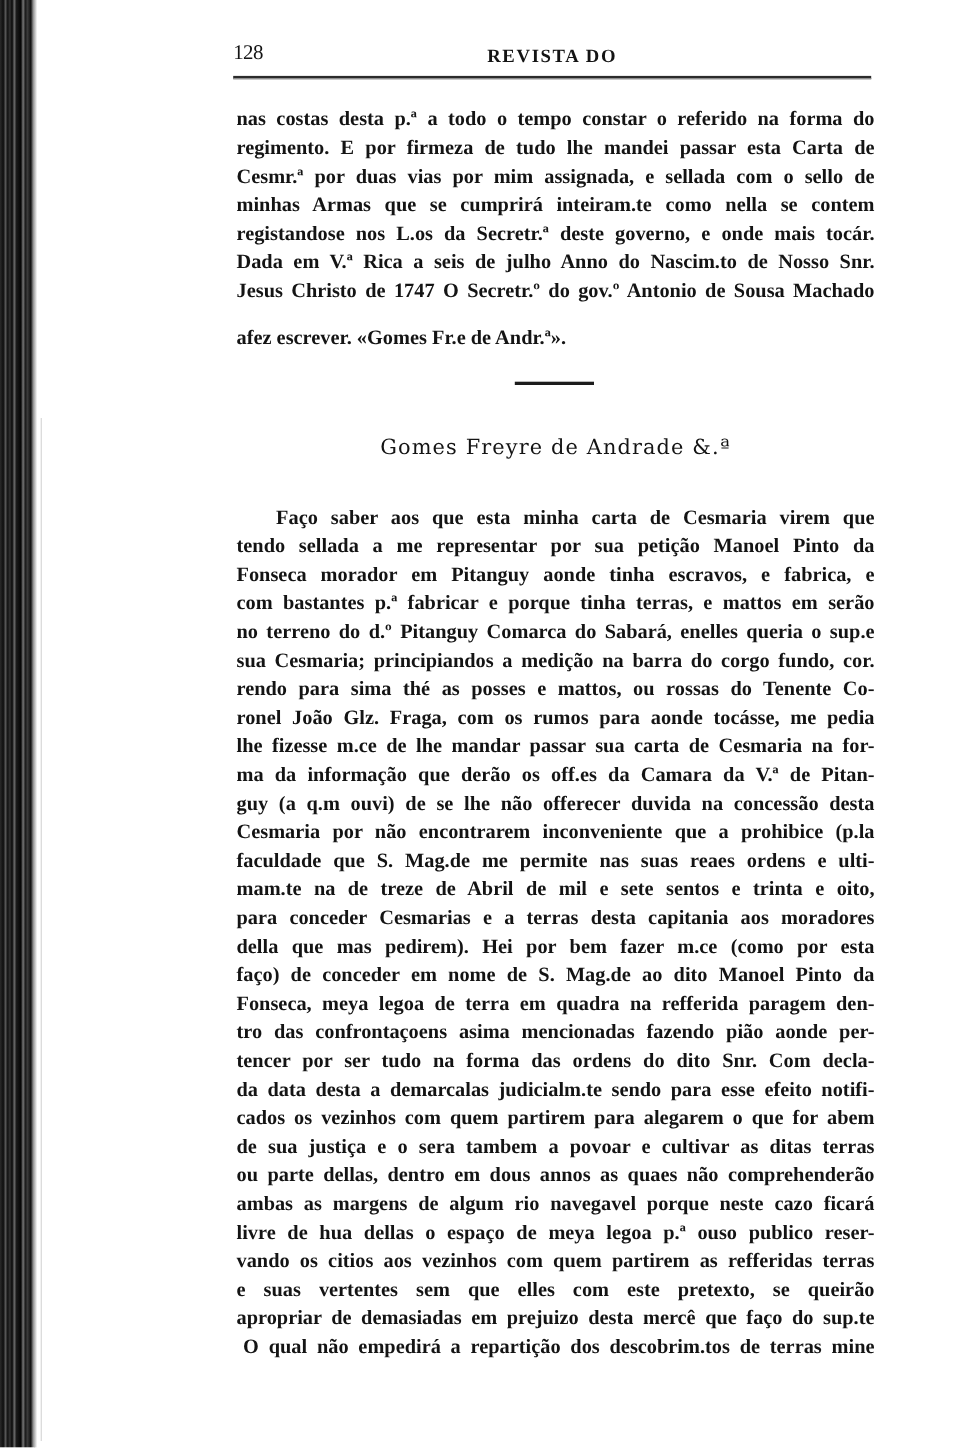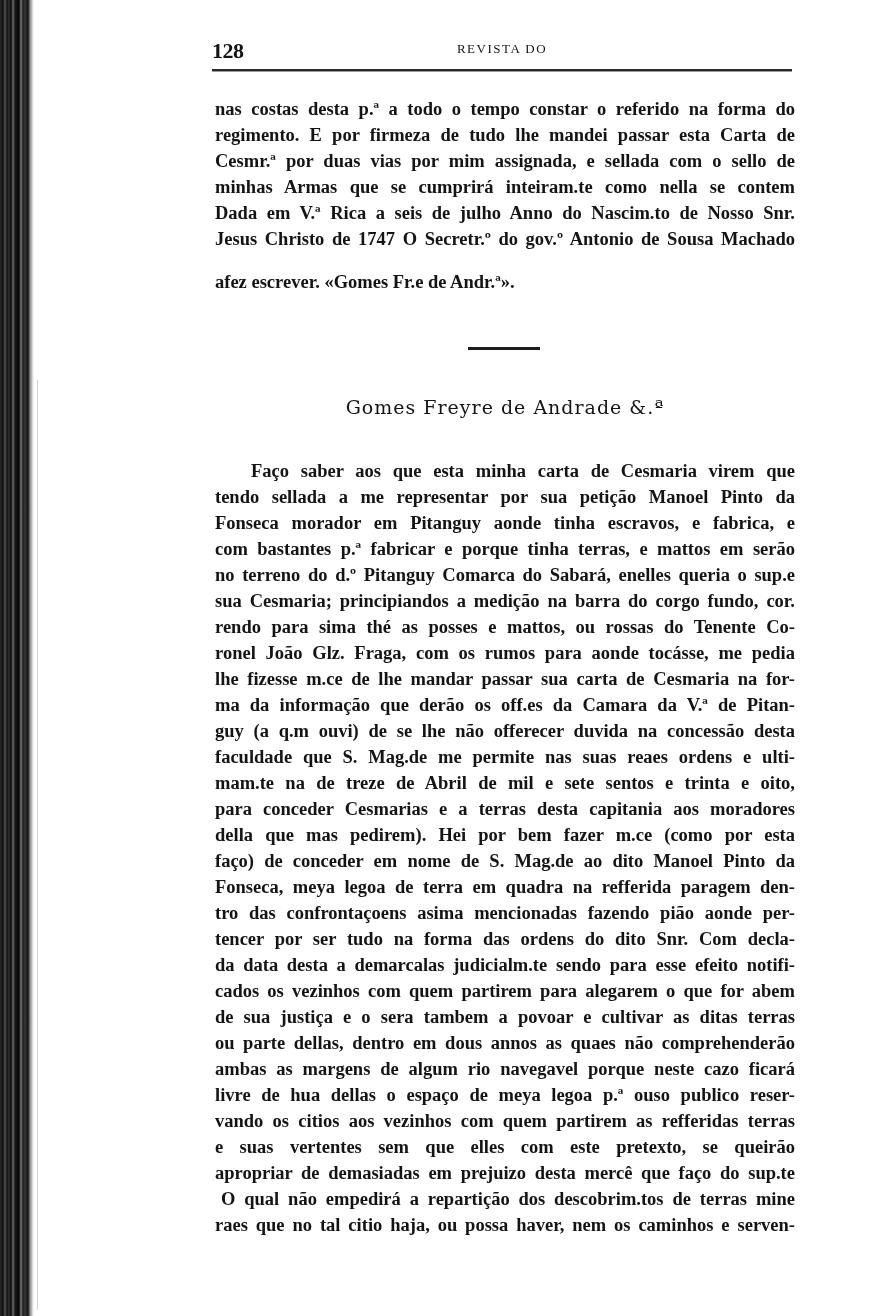--- a/index.html
+++ b/index.html
@@ -7,22 +7,22 @@
       width: 889px; height: 1316px; background: #ffffff; position: relative; overflow: hidden;
       font-family: "Liberation Serif", serif; color: #141414;
     }
     .binding {
       position: absolute; left: 0; top: 0; width: 34px; height: 1316px;
       background: linear-gradient(90deg, #2a2a2a 0px, #0e0e0e 3px, #555 5px, #111 7px, #333 9px, #080808 11px, #6a6a6a 13px, #1a1a1a 15px, #050505 19px, #777 21px, #1b1b1b 23px, #3a3a3a 25px, #111 28px, #888 30px, #d0d0d0 32px, #fff 34px);
     }
     .binding-line { position: absolute; left: 31px; top: 0; width: 1px; height: 1316px; background: #b5b5b5; }
     .binding-line2 { position: absolute; left: 37px; top: 380px; width: 1px; height: 930px; background: #d4d4d4; }
     .header { position: absolute; left: 212px; top: 38px; width: 580px; height: 30px; }
-    .page-number { position: absolute; left: 0; top: 0; font-size: 22px; font-weight: bold; letter-spacing: -0.5px; }
-    .running-head { position: absolute; left: 0; right: 0; top: 3px; text-align: center; font-size: 13px; font-weight: normal; letter-spacing: 1.5px; }
+    .page-number { position: absolute; left: 0; top: 0; font-size: 19px; font-weight: normal; letter-spacing: -0.5px; }
+    .running-head { position: absolute; left: 0; right: 0; top: 3px; text-align: center; font-size: 17px; font-weight: bold; letter-spacing: 1.5px; }
     .header-rule { position: absolute; left: 212px; top: 69px; width: 580px; height: 2px; background: #2b2b2b; border-bottom: 1px solid #9a9a9a; }
     .body-text { position: absolute; left: 215px; width: 580px; font-size: 18.5px; line-height: 26px; font-weight: bold; }
     .body-text .line { display: block; white-space: nowrap; text-align: justify; text-align-last: justify; height: 26px; }
     .body-text .line.last { text-align-last: left; margin-top: 17px; }
     .block-1 { top: 96px; }
     .separator { position: absolute; left: 468px; top: 347px; width: 72px; height: 3px; background: #1c1c1c; }
     .section-title { position: absolute; left: 215px; width: 580px; top: 396px; text-align: center; font-size: 19px; font-weight: normal; letter-spacing: 1px; font-family: "DejaVu Serif", serif; }
     .block-2 { top: 458px; }
     .block-2 .line.indent { padding-left: 36px; box-sizing: border-box; }
     .block-2 .line.indent-small { padding-left: 6px; box-sizing: border-box; }
@@ -38,20 +38,21 @@
   <span class="page-number">128</span>
   <div class="running-head">REVISTA DO</div>
 </div>
 <div class="header-rule"></div>
 
 <div class="body-text block-1">
   <span class="line">nas costas desta p.ª a todo o tempo constar o referido na forma do</span>
   <span class="line">regimento. E por firmeza de tudo lhe mandei passar esta Carta de</span>
   <span class="line">Cesmr.ª por duas vias por mim assignada, e sellada com o sello de</span>
   <span class="line">minhas Armas que se cumprirá inteiram.te como nella se contem</span>
+  <span class="line">registandose nos L.os da Secretr.ª deste governo, e onde mais tocár.</span>
   <span class="line">Dada em V.ª Rica a seis de julho Anno do Nascim.to de Nosso Snr.</span>
   <span class="line">Jesus Christo de 1747 O Secretr.º do gov.º Antonio de Sousa Machado</span>
   <span class="line last">afez escrever. «Gomes Fr.e de Andr.ª».</span>
 </div>
 
 <div class="separator"></div>
 
 <div class="section-title">Gomes Freyre de Andrade &amp;.ª</div>
 
 <div class="body-text block-2">
@@ -59,32 +60,32 @@
   <span class="line">tendo sellada a me representar por sua petição Manoel Pinto da</span>
   <span class="line">Fonseca morador em Pitanguy aonde tinha escravos, e fabrica, e</span>
   <span class="line">com bastantes p.ª fabricar e porque tinha terras, e mattos em serão</span>
   <span class="line">no terreno do d.º Pitanguy Comarca do Sabará, enelles queria o sup.e</span>
   <span class="line">sua Cesmaria; principiandos a medição na barra do corgo fundo, cor.</span>
   <span class="line">rendo para sima thé as posses e mattos, ou rossas do Tenente Co-</span>
   <span class="line">ronel João Glz. Fraga, com os rumos para aonde tocásse, me pedia</span>
   <span class="line">lhe fizesse m.ce de lhe mandar passar sua carta de Cesmaria na for-</span>
   <span class="line">ma da informação que derão os off.es da Camara da V.ª de Pitan-</span>
   <span class="line">guy (a q.m ouvi) de se lhe não offerecer duvida na concessão desta</span>
+  <span class="line">Cesmaria por não encontrarem inconveniente que a prohibice (p.la</span>
   <span class="line">faculdade que S. Mag.de me permite nas suas reaes ordens e ulti-</span>
   <span class="line">mam.te na de treze de Abril de mil e sete sentos e trinta e oito,</span>
   <span class="line">para conceder Cesmarias e a terras desta capitania aos moradores</span>
   <span class="line">della que mas pedirem). Hei por bem fazer m.ce (como por esta</span>
   <span class="line">faço) de conceder em nome de S. Mag.de ao dito Manoel Pinto da</span>
   <span class="line">Fonseca, meya legoa de terra em quadra na refferida paragem den-</span>
   <span class="line">tro das confrontaçoens asima mencionadas fazendo pião aonde per-</span>
   <span class="line">tencer por ser tudo na forma das ordens do dito Snr. Com decla-</span>
   <span class="line">da data desta a demarcalas judicialm.te sendo para esse efeito notifi-</span>
   <span class="line">cados os vezinhos com quem partirem para alegarem o que for abem</span>
   <span class="line">de sua justiça e o sera tambem a povoar e cultivar as ditas terras</span>
   <span class="line">ou parte dellas, dentro em dous annos as quaes não comprehenderão</span>
   <span class="line">ambas as margens de algum rio navegavel porque neste cazo ficará</span>
   <span class="line">livre de hua dellas o espaço de meya legoa p.ª ouso publico reser-</span>
   <span class="line">vando os citios aos vezinhos com quem partirem as refferidas terras</span>
   <span class="line">e suas vertentes sem que elles com este pretexto, se queirão</span>
   <span class="line">apropriar de demasiadas em prejuizo desta mercê que faço do sup.te</span>
   <span class="line indent-small">O qual não empedirá a repartição dos descobrim.tos de terras mine</span>
-  <span class="line">raes que no tal citio haja, ou possa haver, nem os caminhos e serven-</span>
 </div>
 
 </body></html>

